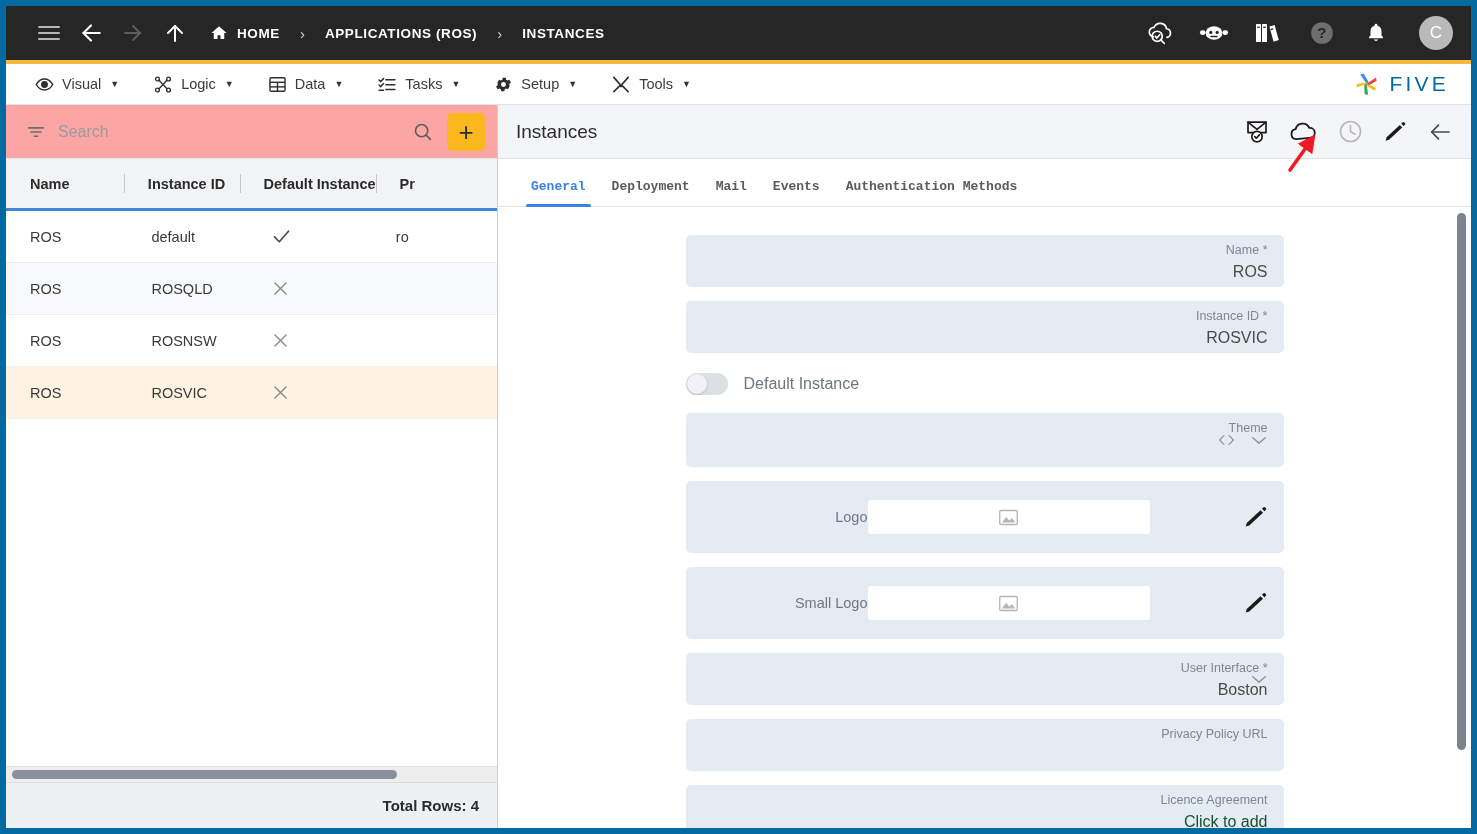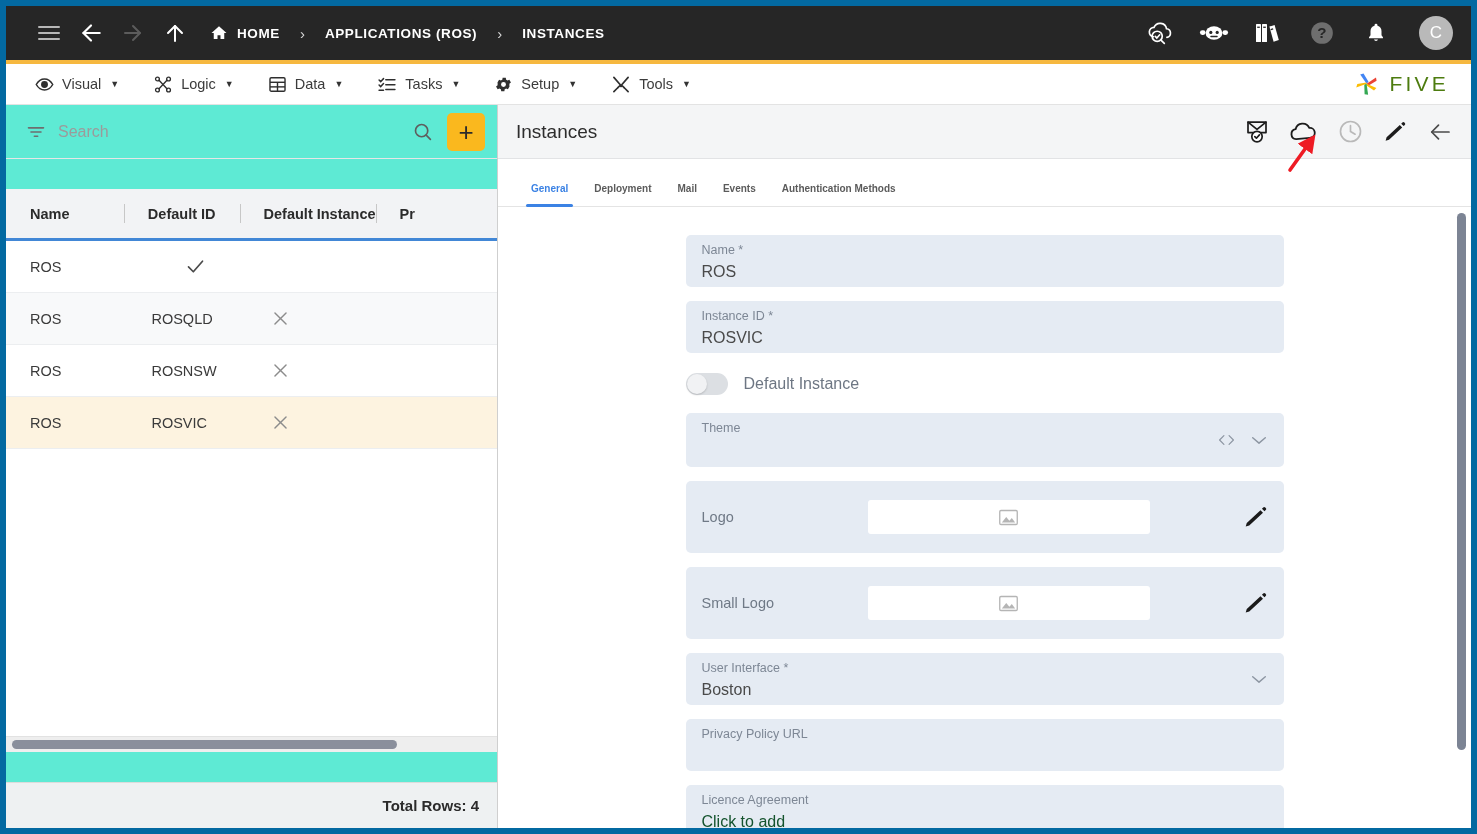--- a/index.html
+++ b/index.html
@@ -69,35 +69,34 @@
     color: #3b3b3b; font-size: 14.5px; font-weight: 400;
     cursor: pointer;
   }
   .menu-item .caret { font-size: 9px; color: #333; margin-left: 1px; }
   .menu-item .mi { display:flex; align-items:center; color:#2f2f2f; }
   .brand {
     margin-left: auto; display: flex; align-items: center; gap: 9px;
     padding-right: 8px;
   }
   .brand-text {
-    font-size: 21px; letter-spacing: 3.2px; color: #4d7c0f;
+    font-size: 21px; letter-spacing: 3.2px; color: #0369a1;
     font-weight: 400;
   }
 
   
   .body { flex: 1; display: flex; min-height: 0; background: #fff; }
 
   
   .left {
     width: 492px; min-width: 492px;
     display: flex; flex-direction: column;
     border-right: 1px solid #cfcfcf;
-    background: #5eead4;
+    background: #fca5a5;
     min-height: 0;
-    gap: 30px;
   }
   .search-row {
     height: 54px; min-height: 54px;
     display: flex; align-items: center; gap: 0;
     padding: 0 12px;
     border-bottom: 1px solid #e6e6e6;
   }
   .search-box {
     flex: 1; height: 40px;
     display: flex; align-items: center; gap: 12px;
@@ -190,41 +189,42 @@
   .rh-icon.dim { color: #b9b9b9; }
   .rh-icon.arrow { color: #4a4a4a; }
 
   .tabs {
     height: 48px; min-height: 48px;
     display: flex; align-items: flex-end;
     padding-left: 20px; gap: 0;
     border-bottom: 1px solid #e4e4e4; background: #fff;
   }
   .tab {
-    font-size: 10px; font-weight: 700; color: #5b5b5b;
+    font-size: 13px; font-weight: 700; color: #5b5b5b;
     padding: 0 13px 12px 13px; cursor: pointer;
-    position: relative; white-space: nowrap;
+    position: relative; white-space: nowrap; font-family: Liberation Mono, monospace;
   }
   .tab.active { color: #3b82e4; }
   .tab.active::after {
     content: ""; position: absolute; left: 8px; right: 8px; bottom: -1px;
     height: 3px; background: #3b82e4; border-radius: 2px;
   }
 
   .form-scroll {
     flex: 1; overflow: hidden; position: relative; background: #fff;
     min-height: 0;
   }
   .form-inner {
     padding: 28px 0 20px 0;
     display: flex; flex-direction: column; align-items: center; gap: 14px;
   }
   .field {
     width: 598px; background: #e5ebf3; border-radius: 5px;
     position: relative;
+    text-align: right;
   }
   .field.simple { height: 52px; padding: 9px 16px 0 16px; }
   .f-label {
     font-size: 12.5px; color: #7d8795; line-height: 1.1; display: block;
   }
   .f-value {
     font-size: 16px; color: #4a4a4a; line-height: 1.35; margin-top: 3px;
     display: block;
   }
   .f-value.ph { color: #14532d; }
@@ -489,36 +489,38 @@
           </span>
         </div>
         <div class="add-btn">
           <span>+</span>
         </div>
       </div>
 
       <div class="table-wrap">
         <div class="thead">
           <div class="th c1">Name</div>
-          <div class="th c2 sep">Default ID</div>
+          <div class="th c2 sep">Instance ID</div>
           <div class="th c3 sep">Default Instance</div>
           <div class="th c4 sep">Pr</div>
         </div>
 
         <div class="tbody">
 
           <div class="tr">
             <div class="td c1">ROS</div>
+            <div class="td c2">default</div>
             <div class="td c3 center">
               <span class="mark">
                 <svg width="21" height="21" viewBox="0 0 24 24" fill="none" stroke="currentColor" stroke-width="1.9" stroke-linecap="round" stroke-linejoin="round">
                   <polyline points="4 12.5 9.5 18 20 6"></polyline>
                 </svg>
               </span>
             </div>
+            <div class="td c4">ro</div>
           </div>
 
           <div class="tr alt">
             <div class="td c1">ROS</div>
             <div class="td c2">ROSQLD</div>
             <div class="td c3 center">
               <span class="mark" style="color:#8c8c8c;">
                 <svg width="19" height="19" viewBox="0 0 24 24" fill="none" stroke="currentColor" stroke-width="1.8" stroke-linecap="round">
                   <line x1="5" y1="5" x2="19" y2="19"></line>
                     <line x1="19" y1="5" x2="5" y2="19"></line>

